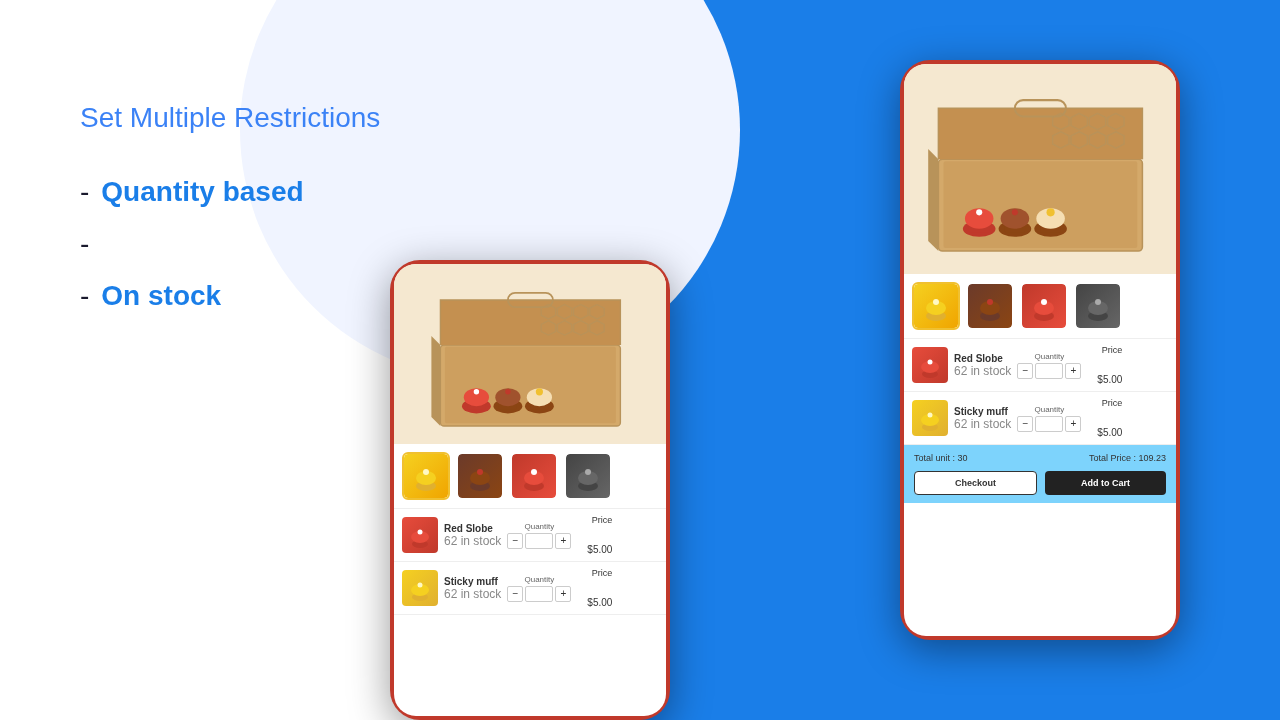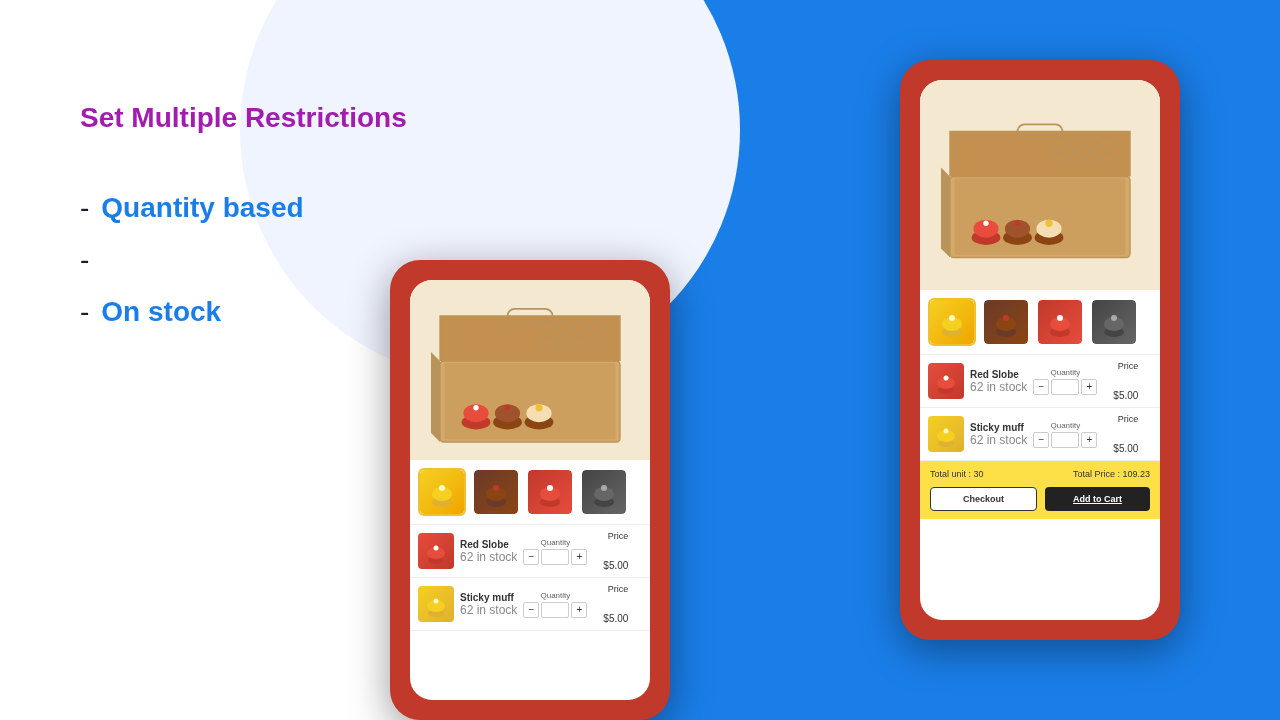--- a/index.html
+++ b/index.html
@@ -44,23 +44,23 @@
     
     .left-content {
       position: absolute;
       top: 100px;
       left: 80px;
       z-index: 2;
       max-width: 500px;
     }
     .main-title {
       font-size: 28px;
-      font-weight: 700;
-      color: #a21caf;
-      margin-bottom: 56px;
+      font-weight: 400;
+      color: #3b82f6;
+      margin-bottom: 40px;
       line-height: 1.3;
     }
     .feature-list {
       list-style: none;
     }
     .feature-list li {
       font-size: 28px;
       font-weight: 700;
       color: #1a7ee8;
       margin-bottom: 20px;
@@ -71,21 +71,21 @@
     .feature-list li .dash {
       color: #1a1a2e;
       font-weight: 400;
     }
 
     
     .phone-mockup {
       position: absolute;
       border-radius: 30px;
       background: #c0392b;
-      padding: 20px;
+      padding: 4px;
       z-index: 3;
       box-shadow: 0 10px 40px rgba(0,0,0,0.4);
     }
     .phone-inner {
       background: #fff;
       border-radius: 22px;
       overflow: hidden;
       position: relative;
     }
 
@@ -222,21 +222,21 @@
     }
     .price-val {
       font-size: 10px;
       color: #333;
       font-weight: 400;
     }
 
     
     .phone-footer {
       padding: 8px 10px;
-      background: #fde047;
+      background: #7dd3fc;
     }
     .totals-row {
       display: flex;
       justify-content: space-between;
       font-size: 9px;
       color: #333;
       margin-bottom: 8px;
       font-weight: 500;
     }
     .action-row {
@@ -257,21 +257,20 @@
     .btn-addcart {
       flex: 1;
       padding: 6px 4px;
       border: none;
       background: #222;
       border-radius: 4px;
       font-size: 9px;
       font-weight: 600;
       cursor: pointer;
       color: #fff;
-      text-decoration: underline;
     }
 
     
     .prod-col {
       display: flex;
       flex-direction: column;
     }
     .qty-col {
       display: flex;
       flex-direction: column;

